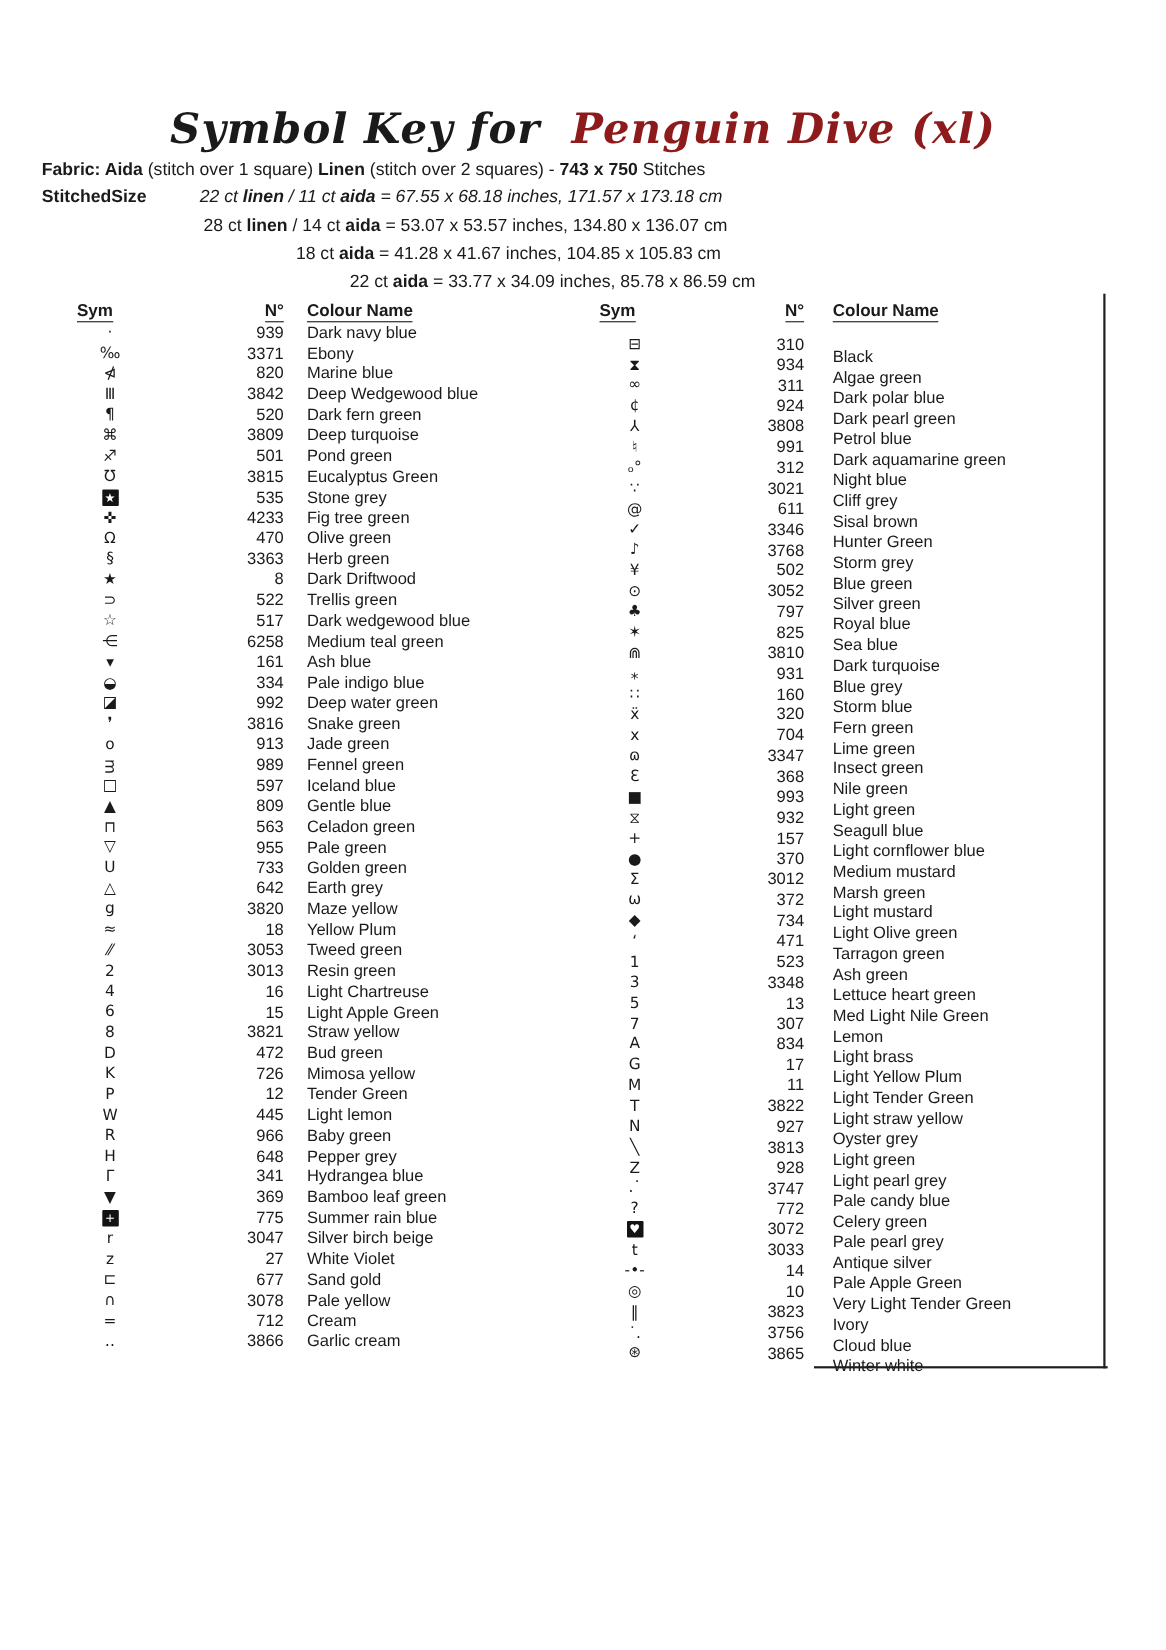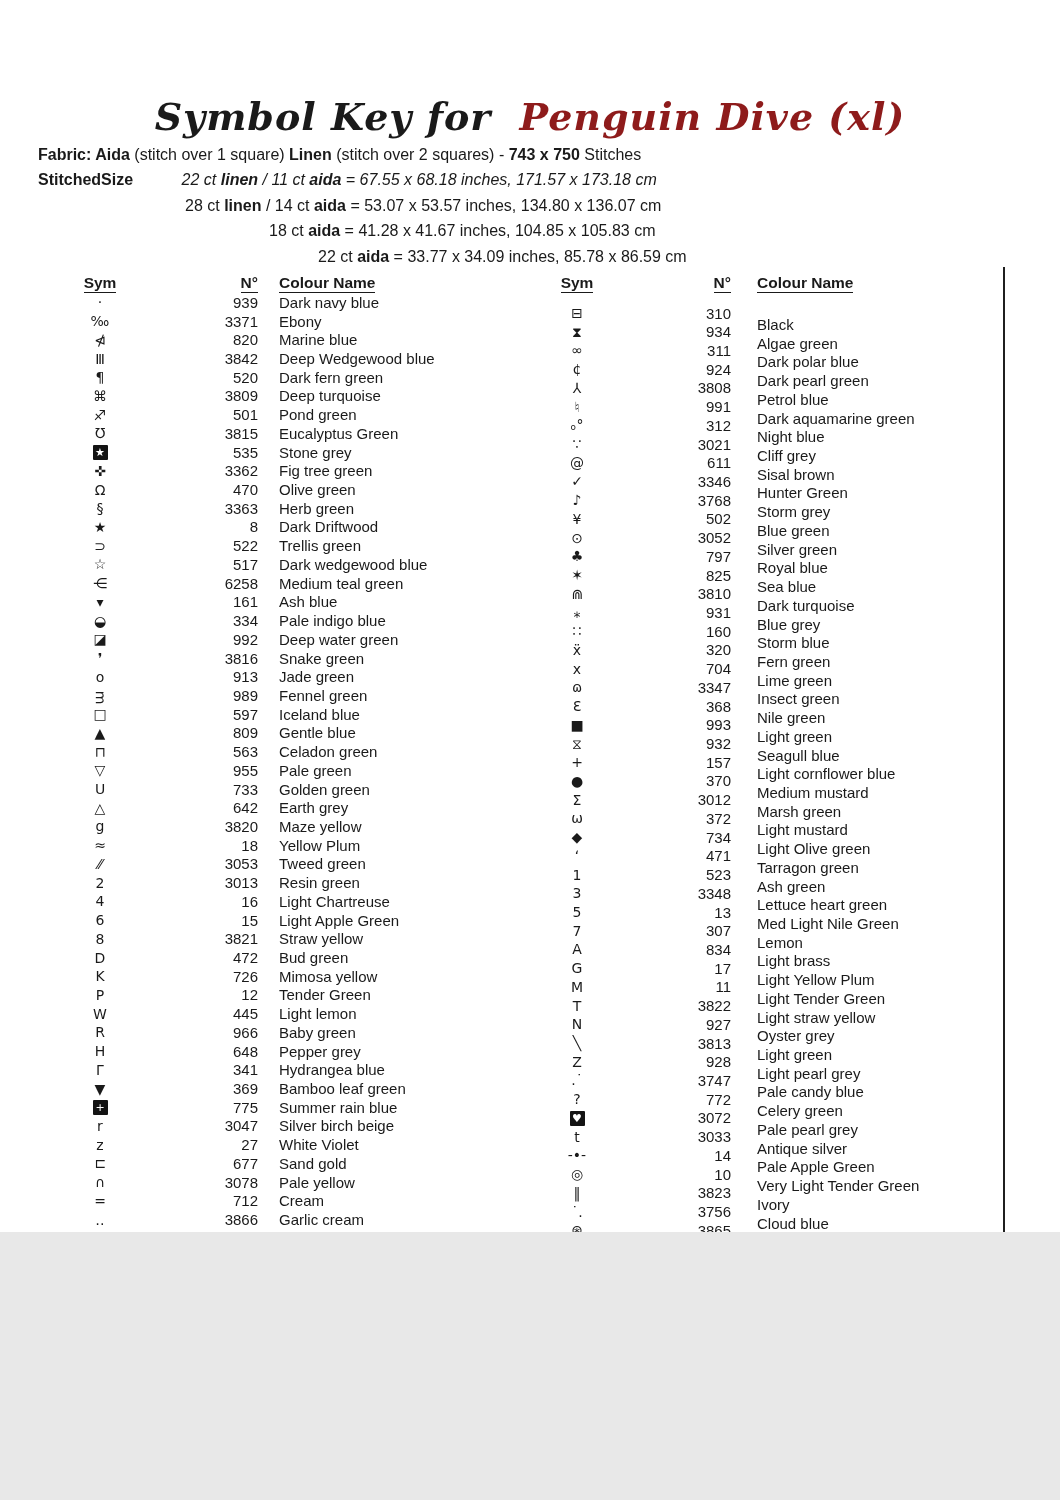--- a/index.html
+++ b/index.html
@@ -1,18 +1,18 @@
 <!DOCTYPE html>
 <html><head>
 <meta charset="utf-8">
 <style>
   html,body{margin:0;padding:0;background:#e8e8e8;}
   .page{
     position:relative;
-    width:1060px;height:1232px;
+    width:1060px;height:1500px;
     margin:0 auto;
     background:#ffffff;
     font-family:"Liberation Sans","DejaVu Sans",sans-serif;
     color:#1a1a1a;
     overflow:hidden;
   }
   .title{
     position:absolute;top:94px;left:0;width:100%;
     text-align:center;
     font-family:"DejaVu Serif",serif;
@@ -31,21 +31,21 @@
   .size4{top:248px;left:318px;}
   .sizelabel{font-weight:bold;}
 
   .ktable{position:absolute;top:273px;}
   .t-left{left:70px;width:436px;}
   .t-right{left:545px;width:458px;}
   .thead,.trow{display:grid;align-items:center;}
   .t-left .thead,.t-left .trow{grid-template-columns:60px 128px 1fr;}
   .t-right .thead,.t-right .trow{grid-template-columns:64px 122px 1fr;}
   .thead{height:20px;font-weight:bold;font-size:15.5px;}
-  .thead .hsym{text-align:center;}
+  .thead .hsym{text-align:left;}
   .thead .hnum{text-align:right;}
   .thead .hname{padding-left:21px;}
   .t-right .thead .hname{padding-left:26px;}
   .thead span u{text-decoration:none;border-bottom:1.5px solid #1a1a1a;padding-bottom:1px;}
   .trow{height:18.73px;}
   .sym{text-align:center;font-size:14px;line-height:1;font-family:"DejaVu Sans",sans-serif;}
   .sym .g{display:inline-block;}
   .sym .g.inv{background:#131313;color:#ffffff;width:15px;height:15px;line-height:15px;font-size:11px;border-radius:1px;}
   .num{text-align:right;font-size:15px;}
   .cname{padding-left:21px;font-size:15px;white-space:nowrap;}
@@ -121,21 +121,21 @@
           <span class="num">3815</span>
           <span class="cname">Eucalyptus Green</span>
         </div>
         <div class="trow">
           <span class="sym"><span class="g inv">★</span></span>
           <span class="num">535</span>
           <span class="cname">Stone grey</span>
         </div>
         <div class="trow">
           <span class="sym"><span class="g">✜</span></span>
-          <span class="num">3362</span>
+          <span class="num">4233</span>
           <span class="cname">Fig tree green</span>
         </div>
         <div class="trow">
           <span class="sym"><span class="g">Ω</span></span>
           <span class="num">470</span>
           <span class="cname">Olive green</span>
         </div>
         <div class="trow">
           <span class="sym"><span class="g">§</span></span>
           <span class="num">3363</span>

